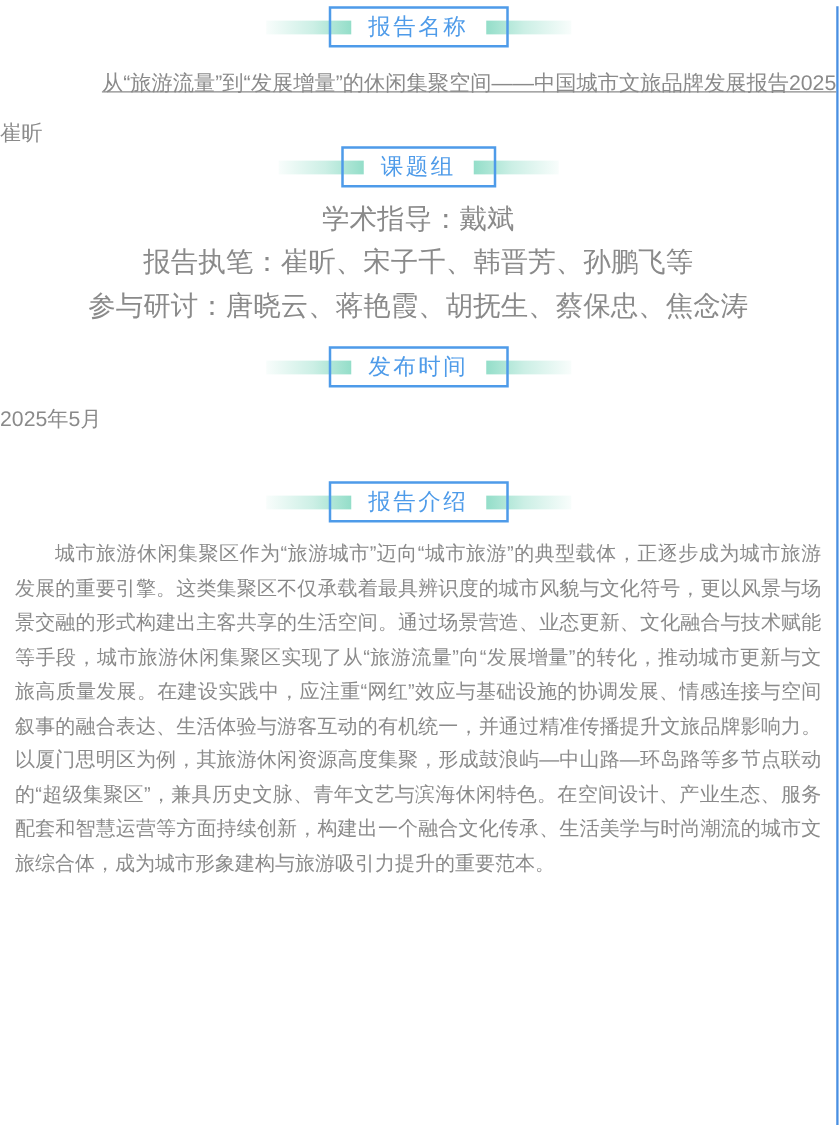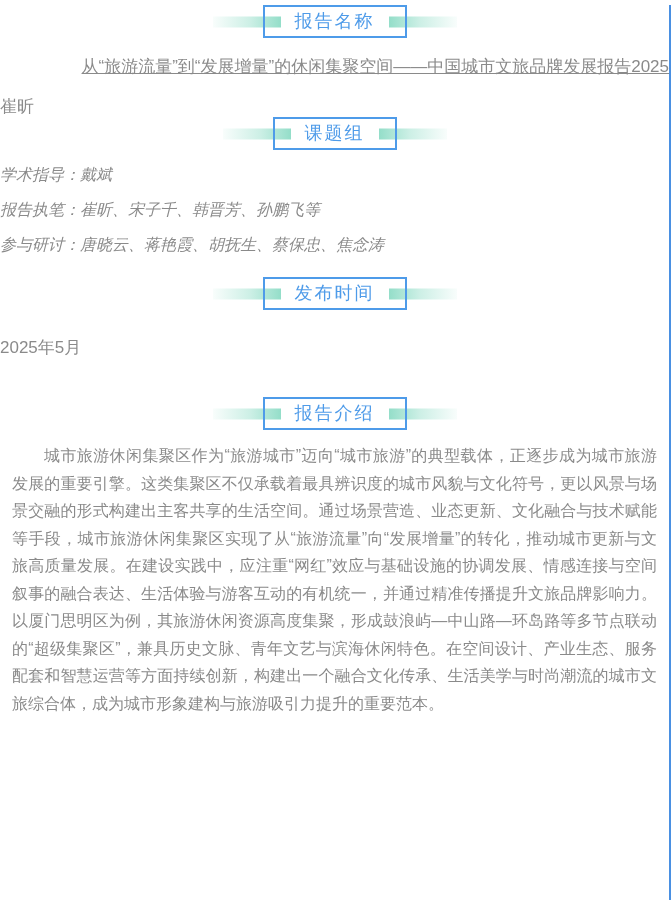--- a/index.html
+++ b/index.html
@@ -63,40 +63,40 @@
     text-decoration: underline;
   }
   .value-line {
     text-align: left;
     color: var(--text-gray);
     font-size: 17px;
     line-height: 20px;
   }
   .team-lines {
     margin-top: 7px;
+    text-align: center;
     color: var(--text-gray);
-    font-size: 16px;
+    font-size: 22px;
     line-height: 35px;
-    font-style: italic;
   }
   .intro-text {
     margin-top: 12px;
     padding: 0 12px;
     color: var(--text-gray);
     font-size: 16px;
     line-height: 27.5px;
     text-indent: 2em;
     text-align: justify;
   }
   .mt-badge1 { margin-top: 5px; }
   .mt-badge2 { margin-top: 43px; }
   .mt-pub    { margin-top: 20px; }
   .mt-badge3 { }
   .mt-badge4 { margin-top: 15px; }
-  .mt-date   { margin-top: 28px; }
+  .mt-date   { margin-top: 16px; }
   .mt-badge5 { margin-top: 39px; }
 </style>
 </head>
 <body>
 
 <div class="page">
 
   <div class="badge-row mt-badge1">
     <div class="badge">
       <span class="bar bar-left"></span>

